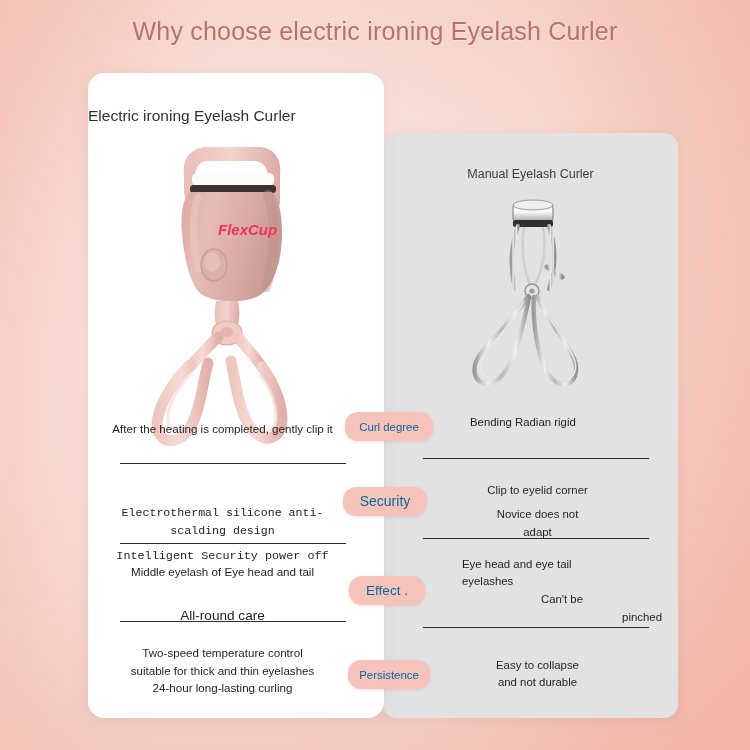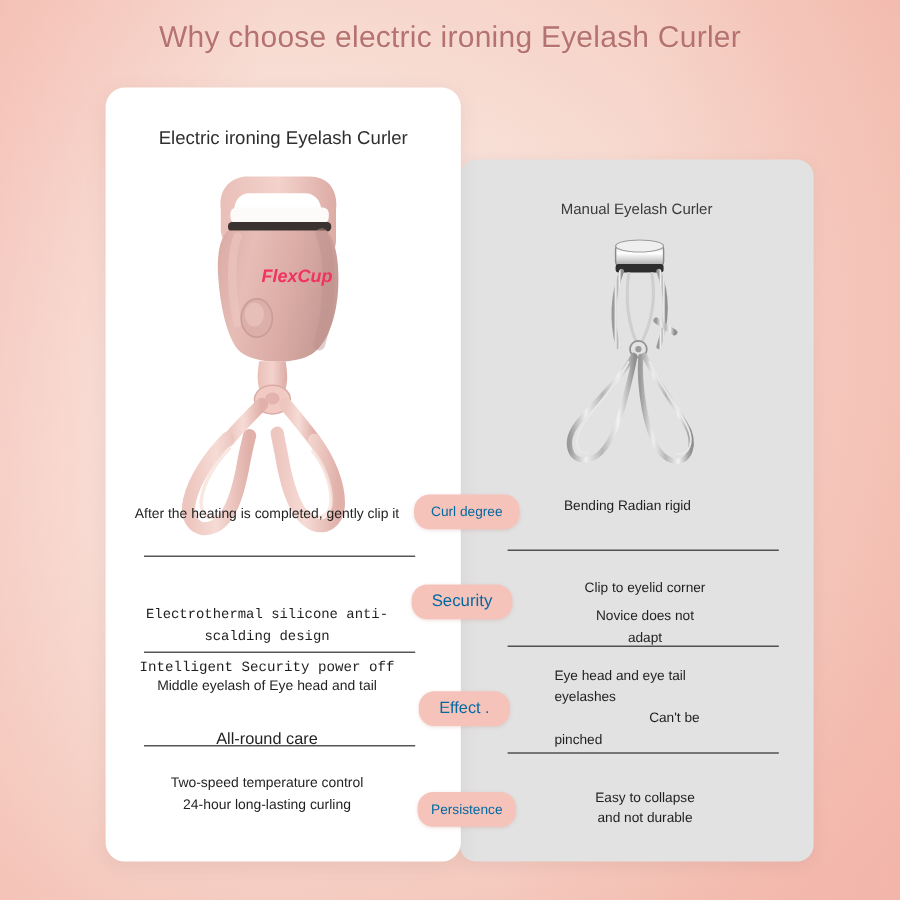--- a/index.html
+++ b/index.html
@@ -32,21 +32,21 @@
     background:#e2e2e2;border-radius:14px;z-index:2;
     box-shadow:0 3px 12px rgba(150,110,105,.12);
   }
   .card-white{
     position:absolute;left:88px;top:73px;width:296px;height:645px;
     background:#fff;border-radius:16px;z-index:3;
     box-shadow:0 4px 16px rgba(160,115,110,.14);
   }
 
   .card-white-title{
-    position:absolute;left:0;top:34px;width:296px;text-align:center;
+    position:absolute;left:0;top:34px;width:296px;text-align:left;
     font-size:15.5px;color:#2f2f2f;
   }
   .card-grey-title{
     position:absolute;left:0;top:34px;width:295px;text-align:center;
     font-size:12.5px;color:#3b3b3b;
   }
 
   
   .electric{position:absolute;left:44px;top:62px;width:190px;height:320px;}
   
@@ -233,29 +233,30 @@
         <span>Middle eyelash of Eye head and tail</span>
         <span class="big">All-round care</span>
       </div>
       <div class="badge eff" style="top:576px;left:349px;width:72px;">
         <span>Effect&nbsp;.</span>
       </div>
       <div class="cell-right" style="top:556px;text-align:left;left:462px;width:200px;">
         <span>Eye head and eye tail</span>
         <span class="sub" style="margin-top:0;">eyelashes</span>
         <span class="sub" style="text-align:center;">Can't be</span>
-        <span class="sub" style="text-align:left;">pinched</span>
+        <span class="sub" style="text-align:right;">pinched</span>
       </div>
       <div class="div-left" style="top:621px;"></div>
       <div class="div-right" style="top:627px;"></div>
     </div>
 
     <div class="row">
       <div class="cell-left" style="top:644px;">
         <span>Two-speed temperature control</span>
+        <span class="big" style="font-size:11.6px;margin-top:0;">suitable for thick and thin eyelashes</span>
         <span class="big" style="font-size:11.6px;margin-top:0;">24-hour long-lasting curling</span>
       </div>
       <div class="badge" style="top:660px;left:348px;width:78px;">
         <span>Persistence</span>
       </div>
       <div class="cell-right" style="top:657px;">
         <span>Easy to collapse</span>
         <span class="sub" style="margin-top:0;">and not durable</span>
       </div>
     </div>

